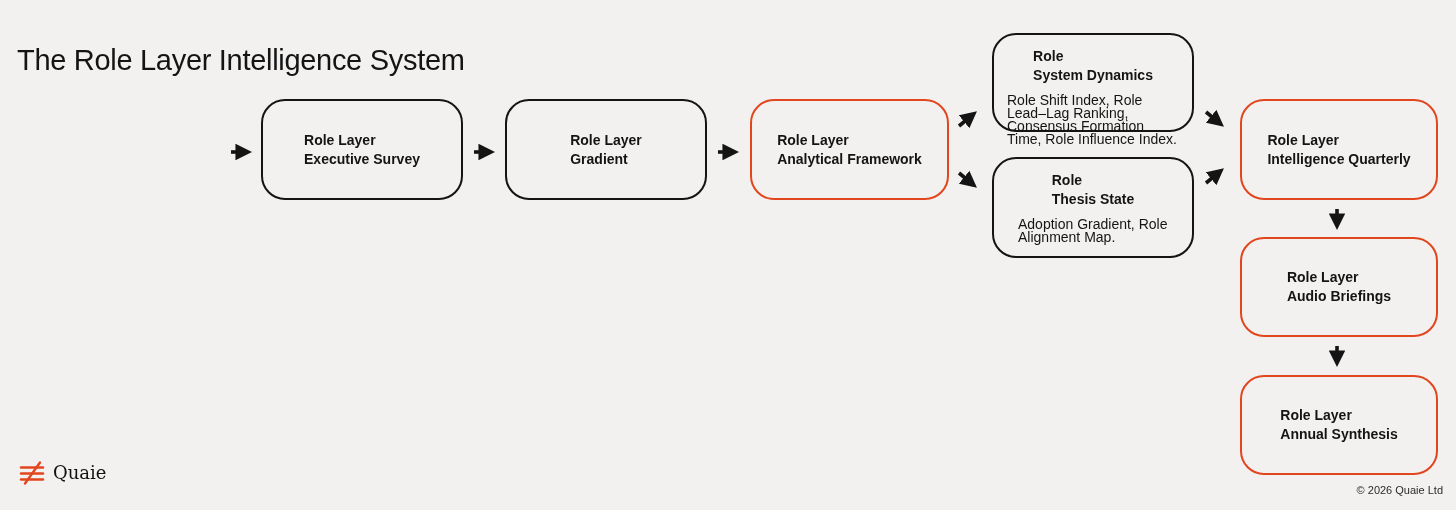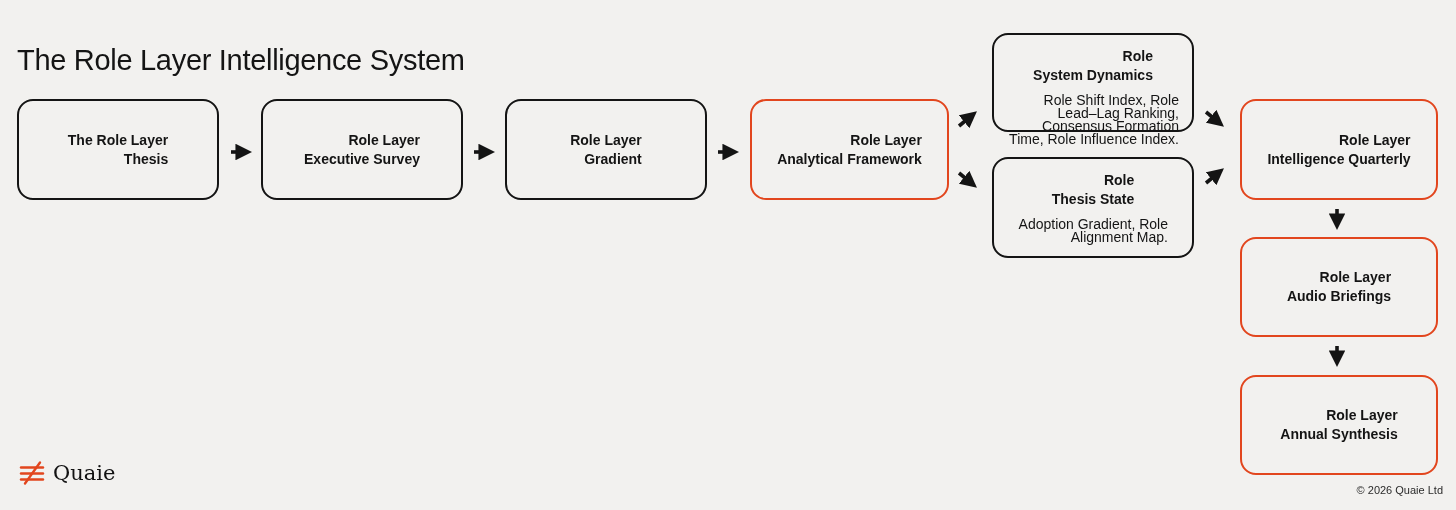--- a/index.html
+++ b/index.html
@@ -22,27 +22,27 @@
     top: 14px;
     font-size: 29px;
     font-weight: 500;
     letter-spacing: -0.3px;
     color: #141414;
     margin-top: 30px;
   }
   .node {
     position: absolute;
     border: 2px solid #141414;
-    border-radius: 16px;
+    border-radius: 24px;
     background: transparent;
     display: flex;
     flex-direction: column;
     align-items: center;
     justify-content: center;
-    text-align: right;
+    text-align: left;
   }
   .node.accent { border-color: #e2461e; }
   .node .label {
     font-size: 14px;
     font-weight: 700;
     line-height: 19px;
     color: #141414;
   }
   .node .caption {
     font-size: 14px;
@@ -76,45 +76,39 @@
   .logo {
     position: absolute;
     left: 19px;
     top: 460px;
     display: flex;
     align-items: center;
     gap: 7px;
   }
   .logo .wordmark {
     font-family: "DejaVu Serif", "Liberation Serif", serif;
-    font-size: 21px;
+    font-size: 18px;
     color: #121212;
     line-height: 1;
   }
   .copyright {
     position: absolute;
     right: 13px;
     top: 484px;
     font-size: 11px;
     color: #2b2b2b;
   }
 </style>
 </head>
 <body>
 
 <div class="canvas">
 
   <h1 class="page-title">The Role Layer Intelligence System</h1>
 
-  <div class="node n-thesis">
-    <div class="label">
-      <div>The Role Layer</div>
-      <div>Thesis</div>
-    </div>
-  </div>
 
   <div class="node n-survey">
     <div class="label">
       <div>Role Layer</div>
       <div>Executive Survey</div>
     </div>
   </div>
 
   <div class="node n-dataset">
     <div class="label">

